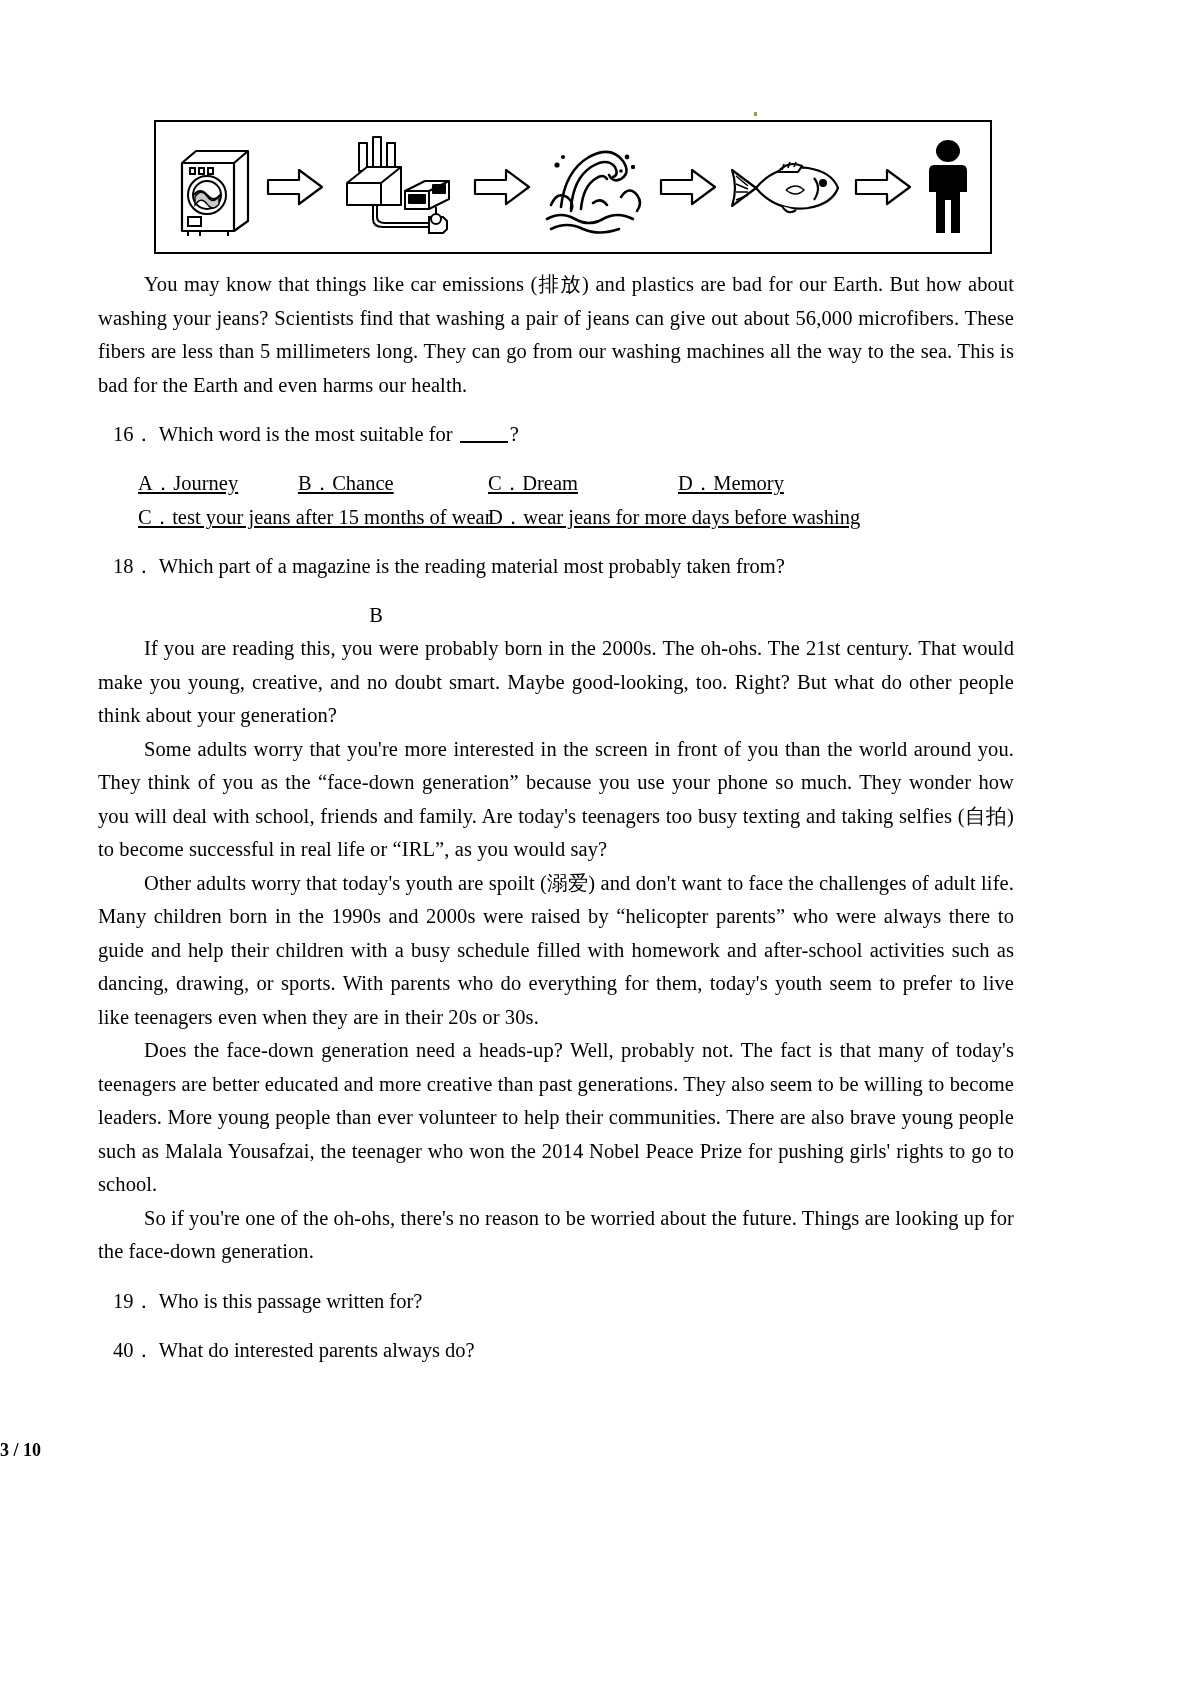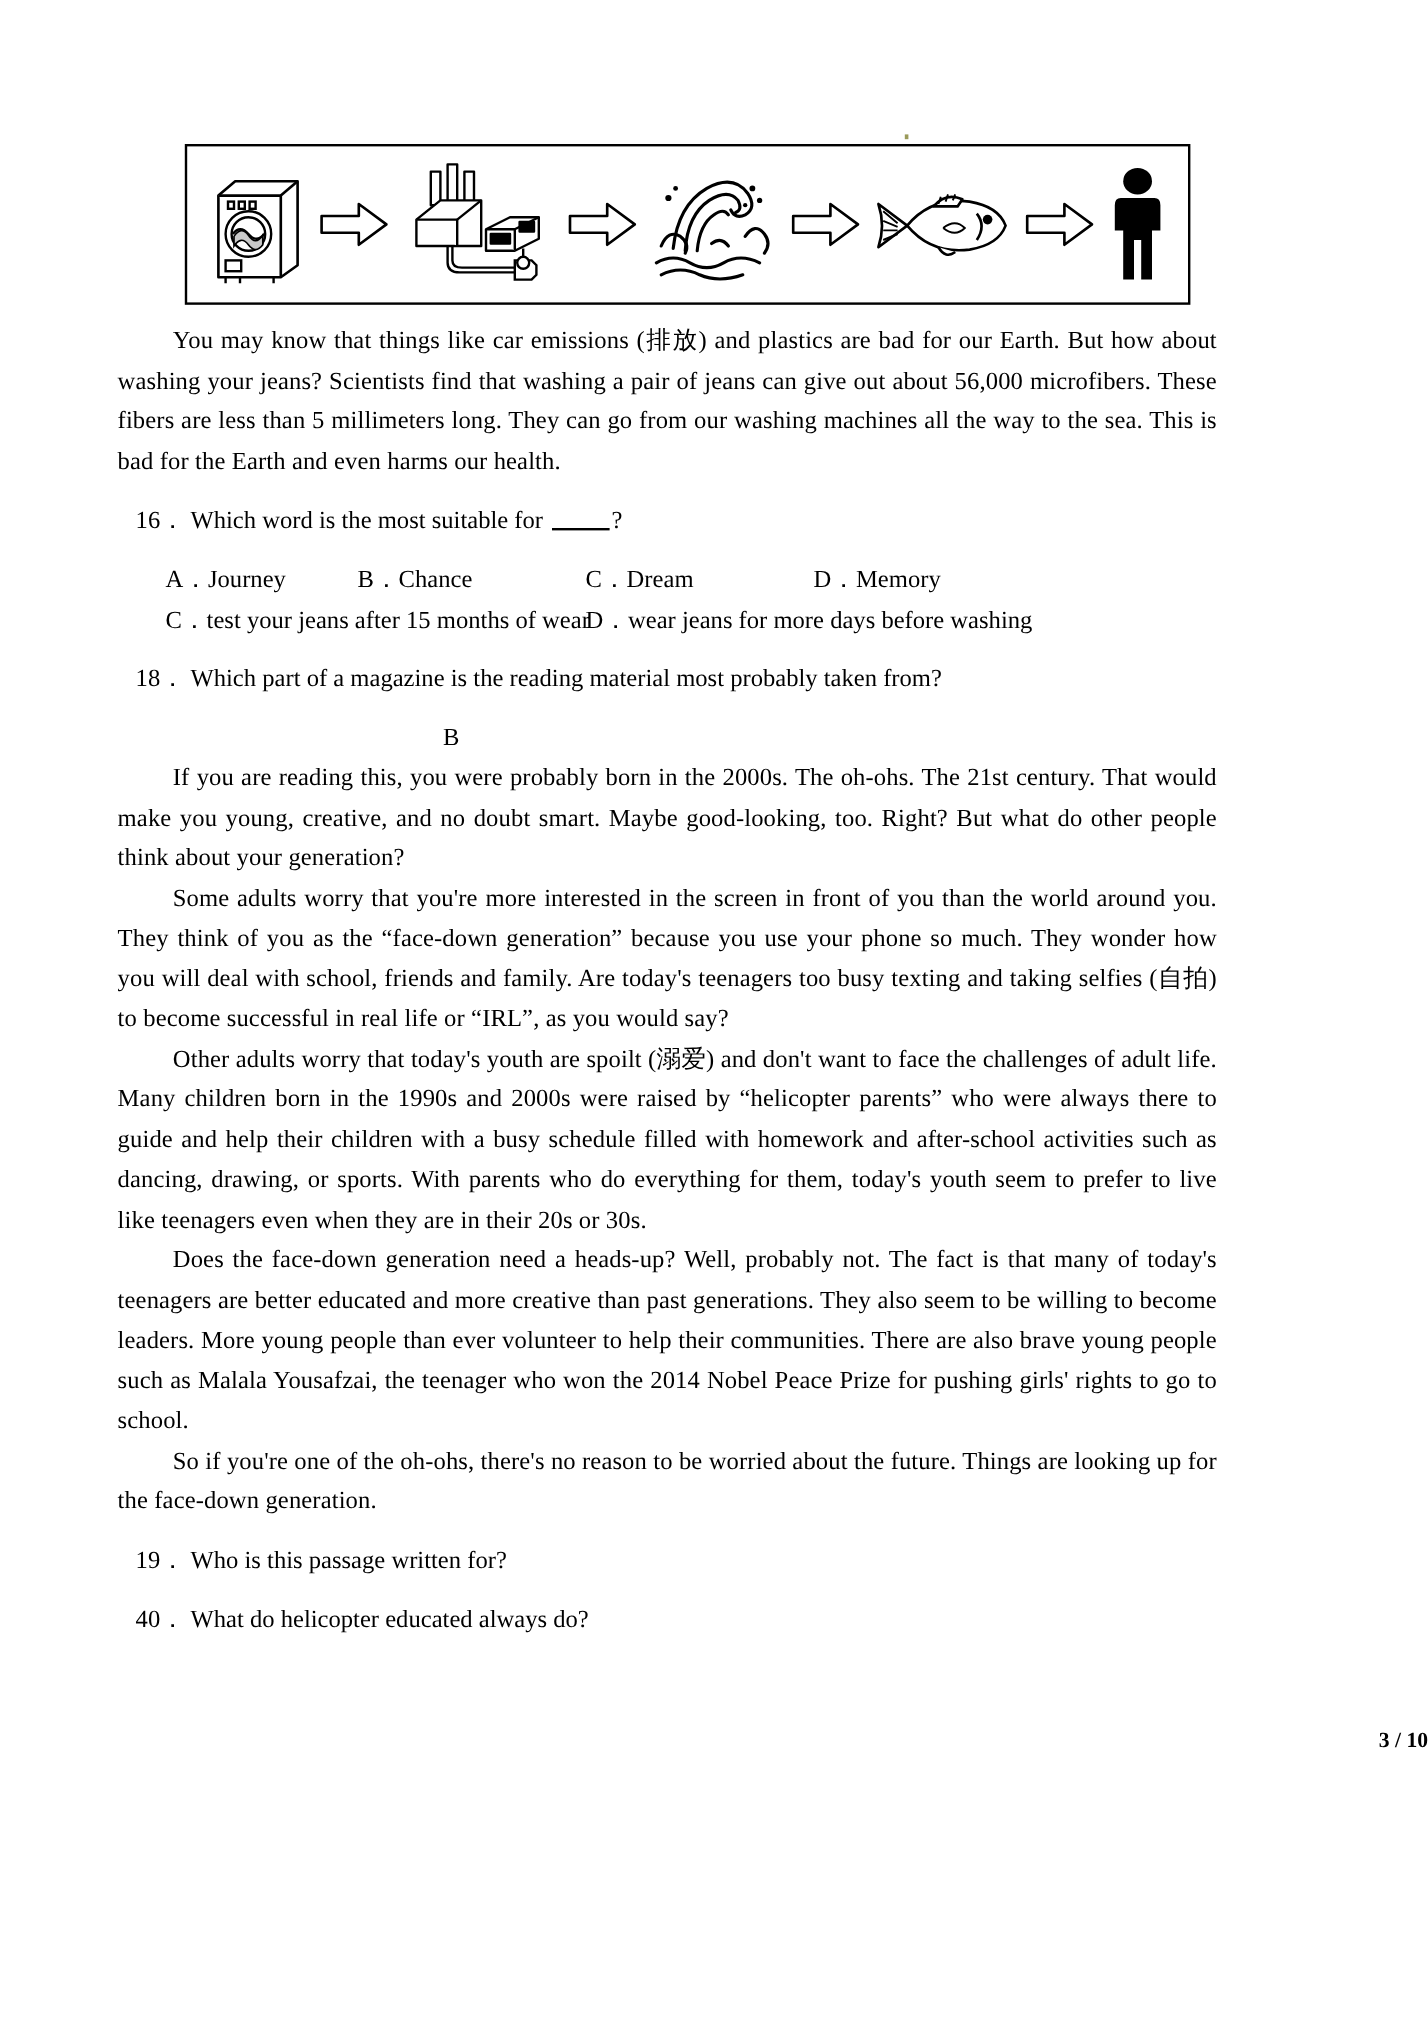--- a/index.html
+++ b/index.html
@@ -74,20 +74,21 @@
     margin: 15px;
     font-size: 20.5px;
     line-height: 34px;
     white-space: pre;
   }
   .opts-grid {
     display: flex;
     font-size: 20.5px;
     line-height: 34px;
     padding-left: 40px;
+    text-decoration: underline;
   }
   .opt { white-space: pre; }
   .blank {
     display: inline-block;
     border-bottom: 2px solid #000;
     width: 48px;
     height: 16px;
     margin: 0 2px;
     vertical-align: -2px;
   }
@@ -97,21 +98,21 @@
     line-height: 34px;
     margin: 0;
     padding-right: 360px;
   }
 
   .footer {
     position: absolute;
     left: 0;
     top: 1440px;
     width: 1190px;
-    text-align: right;
+    text-align: left;
     font-size: 18px;
     font-weight: bold;
     font-family: "Liberation Serif", serif;
   }
 </style>
 </head>
 <body>
 
 <div class="page">
 
@@ -262,19 +263,19 @@
     <p class="section-letter">B</p>
 
     <p class="para"><span class="indent"></span><span>If you are reading this, you were probably born in the 2000s. The oh-ohs. The 21st century. That would make you young, creative, and no doubt smart. Maybe good-looking, too. Right? But what do other people think about your generation?</span></p>
     <p class="para"><span class="indent"></span><span>Some adults worry that you're more interested in the screen in front of you than the world around you. They think of you as the “face-down generation” because you use your phone so much. They wonder how you will deal with school, friends and family. Are today's teenagers too busy texting and taking selfies (自拍) to become successful in real life or “IRL”, as you would say?</span></p>
     <p class="para"><span class="indent"></span><span>Other adults worry that today's youth are spoilt (溺爱) and don't want to face the challenges of adult life. Many children born in the 1990s and 2000s were raised by “helicopter parents” who were always there to guide and help their children with a busy schedule filled with homework and after-school activities such as dancing, drawing, or sports. With parents who do everything for them, today's youth seem to prefer to live like teenagers even when they are in their 20s or 30s.</span></p>
     <p class="para"><span class="indent"></span><span>Does the face-down generation need a heads-up? Well, probably not. The fact is that many of today's teenagers are better educated and more creative than past generations. They also seem to be willing to become leaders. More young people than ever volunteer to help their communities. There are also brave young people such as Malala Yousafzai, the teenager who won the 2014 Nobel Peace Prize for pushing girls' rights to go to school.</span></p>
     <p class="para"><span class="indent"></span><span>So if you're one of the oh-ohs, there's no reason to be worried about the future. Things are looking up for the face-down generation.</span></p>
 
     <p class="qline"><span>19．</span> <span>Who is this passage written for?</span></p>
 
-    <p class="qline"><span>40．</span> <span>What do helicopter educated always do?</span></p>
+    <p class="qline"><span>40．</span> <span>What do interested parents always do?</span></p>
 
   </div>
 
   <div class="footer">3 / 10</div>
 
 </div>
 
 </body></html>

